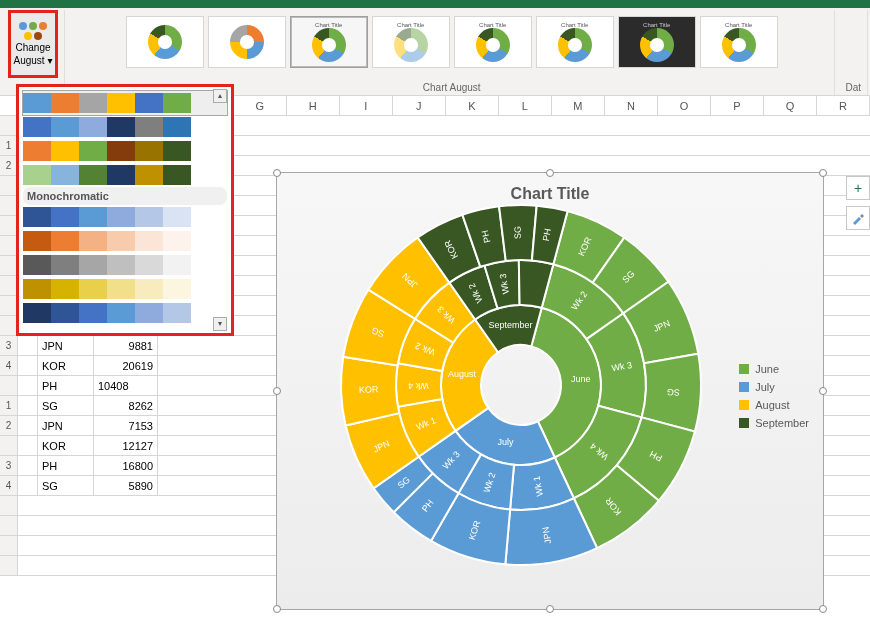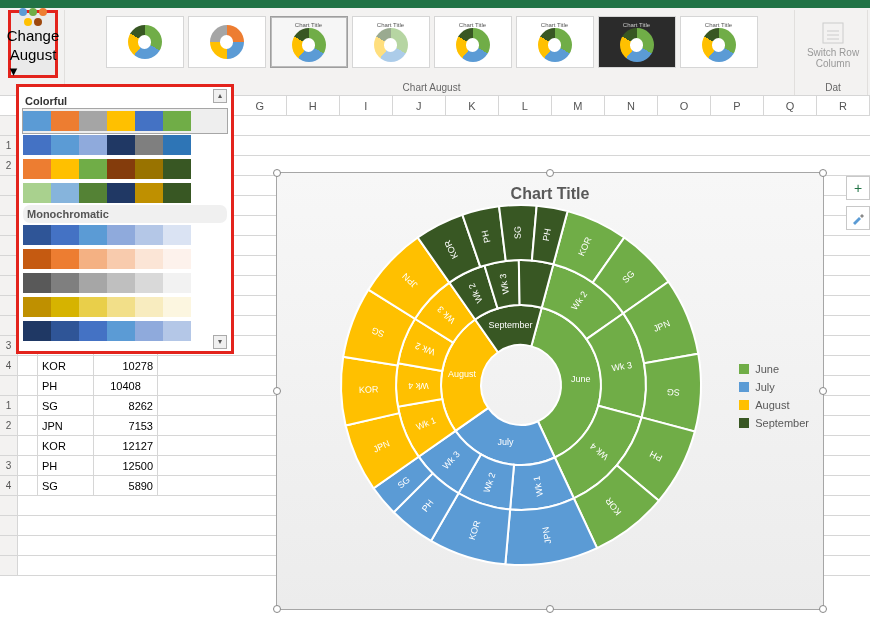--- a/index.html
+++ b/index.html
@@ -1,21 +1,21 @@
 <!DOCTYPE html>
 <html><head>
 <meta charset="utf-8">
 <style>
   * { box-sizing: border-box; margin: 0; padding: 0; }
   body { font-family: "Segoe UI", Tahoma, sans-serif; font-size: 11px; background: #fff; width: 870px; height: 619px; overflow: hidden; position: relative; }
   .ribbon-tabs { display:flex; height:8px; background:#217346; padding:0 8px; gap:12px; color:#fff; font-size:10px; align-items:flex-end; overflow:hidden;}
   .ribbon { display:flex; align-items:stretch; gap:4px; background:#f3f2f1; border-bottom:1px solid #d6d6d6; height:88px; padding:2px 2px 0 2px;}
   .ribbon-group { display:flex; flex-direction:column; align-items:center; border-right:1px solid #e1dfdd; padding:0 6px;}
   .ribbon-group-label { font-size:10px; color:#666; margin-top:auto; padding:2px 0;}
-  .change-colors-btn { display:flex; flex-direction:column; align-items:center; justify-content:center; gap:2px; width:50px; height:68px; border:3px solid #e3231c; background:#eaeaea; cursor:pointer; font-size:15px; line-height:1.1;}
+  .change-colors-btn { display:flex; flex-direction:column; align-items:center; justify-content:center; gap:2px; width:50px; height:68px; border:3px solid #e3231c; background:#eaeaea; cursor:pointer; font-size:10px; line-height:1.1;}
   .cc-icon { display:flex; flex-wrap:wrap; width:30px; gap:2px; justify-content:center;}
   .cc-dot { width:8px; height:8px; border-radius:50%; }
   .chart-styles-row { display:flex; gap:4px; padding:6px 4px 2px;}
   .chart-style-thumb { width:78px; height:52px; border:1px solid #d6d6d6; background:#fff; display:flex; flex-direction:column; align-items:center; justify-content:center; cursor:pointer; position:relative;}
   .chart-style-thumb.sel { border:1px solid #9e9e9e; background:#f6f6f6; box-shadow:inset 0 0 0 1px #bbb;}
   .mini-title { font-size:6px; color:#555;}
   .mini-sun { width:34px; height:34px; border-radius:50%; background:conic-gradient(#70ad47 0 120deg,#5b9bd5 120deg 220deg,#ffc000 220deg 300deg,#385723 300deg 360deg); position:relative;}
   .mini-sun::after { content:""; position:absolute; inset:30%; background:#fff; border-radius:50%; }
   .switch-btn { display:flex; flex-direction:column; align-items:center; justify-content:center; width:56px; height:68px; cursor:pointer; font-size:10px; color:#999; text-align:center; line-height:1.1;}
   
@@ -95,35 +95,26 @@
           <div class="mini-sun"></div>
         </div>
       <div class="chart-style-thumb">
           <span class="mini-title">Chart Title</span>
           <div class="mini-sun"></div>
         </div>
     </div>
     <div class="ribbon-group-label">Chart August</div>
   </div>
   <div class="ribbon-group">
-    <div class="switch-btn">
-      <svg width="28" height="28">
-          <rect x="4" y="4" width="20" height="20" fill="none" stroke="#ccc"></rect>
-          <path d="M8 12h12M8 16h12M8 20h12" stroke="#ccc"></path>
-        </svg>
-      <div>Switch Row</div>
-      <div>Column</div>
-    </div>
     <div class="ribbon-group-label">Dat</div>
   </div>
 </div>
 
 <div class="color-panel">
   <div class="scroll-arrow" style="top:2px">▴</div>
-  <div class="cp-label">Colorful</div>
   <div id="colorful-rows">
       <div class="swatch-row sel">
         <div class="swatch" style="background: rgb(91, 155, 213);"></div>
         <div class="swatch" style="background: rgb(237, 125, 49);"></div>
         <div class="swatch" style="background: rgb(165, 165, 165);"></div>
         <div class="swatch" style="background: rgb(255, 192, 0);"></div>
         <div class="swatch" style="background: rgb(68, 114, 196);"></div>
         <div class="swatch" style="background: rgb(112, 173, 71);"></div>
       </div>
       <div class="swatch-row">
@@ -256,27 +247,27 @@
       <div class="row">
         <div class="row-hdr">3</div>
   <div class="cell" style="width:20px"></div>
   <div class="cell" style="width:56px">JPN</div>
   <div class="cell" style="width:64px;text-align:right">9881</div>
       </div>
       <div class="row">
         <div class="row-hdr">4</div>
   <div class="cell" style="width:20px"></div>
   <div class="cell" style="width:56px">KOR</div>
-  <div class="cell" style="width:64px;text-align:right">10278</div>
+  <div class="cell" style="width:64px;text-align:right">20619</div>
       </div>
       <div class="row">
         <div class="row-hdr"></div>
   <div class="cell" style="width:20px"></div>
   <div class="cell" style="width:56px">PH</div>
-  <div class="cell" style="width:64px;text-align:center">10408</div>
+  <div class="cell" style="width:64px;text-align:left">10408</div>
       </div>
       <div class="row">
         <div class="row-hdr">1</div>
   <div class="cell" style="width:20px"></div>
   <div class="cell" style="width:56px">SG</div>
   <div class="cell" style="width:64px;text-align:right">8262</div>
       </div>
       <div class="row">
         <div class="row-hdr">2</div>
   <div class="cell" style="width:20px"></div>
@@ -286,21 +277,21 @@
       <div class="row">
         <div class="row-hdr"></div>
   <div class="cell" style="width:20px"></div>
   <div class="cell" style="width:56px">KOR</div>
   <div class="cell" style="width:64px;text-align:right">12127</div>
       </div>
       <div class="row">
         <div class="row-hdr">3</div>
   <div class="cell" style="width:20px"></div>
   <div class="cell" style="width:56px">PH</div>
-  <div class="cell" style="width:64px;text-align:right">12500</div>
+  <div class="cell" style="width:64px;text-align:right">16800</div>
       </div>
       <div class="row">
         <div class="row-hdr">4</div>
   <div class="cell" style="width:20px"></div>
   <div class="cell" style="width:56px">SG</div>
   <div class="cell" style="width:64px;text-align:right">5890</div>
       </div>
       <div class="row">
         <div class="row-hdr"></div>
       </div>

